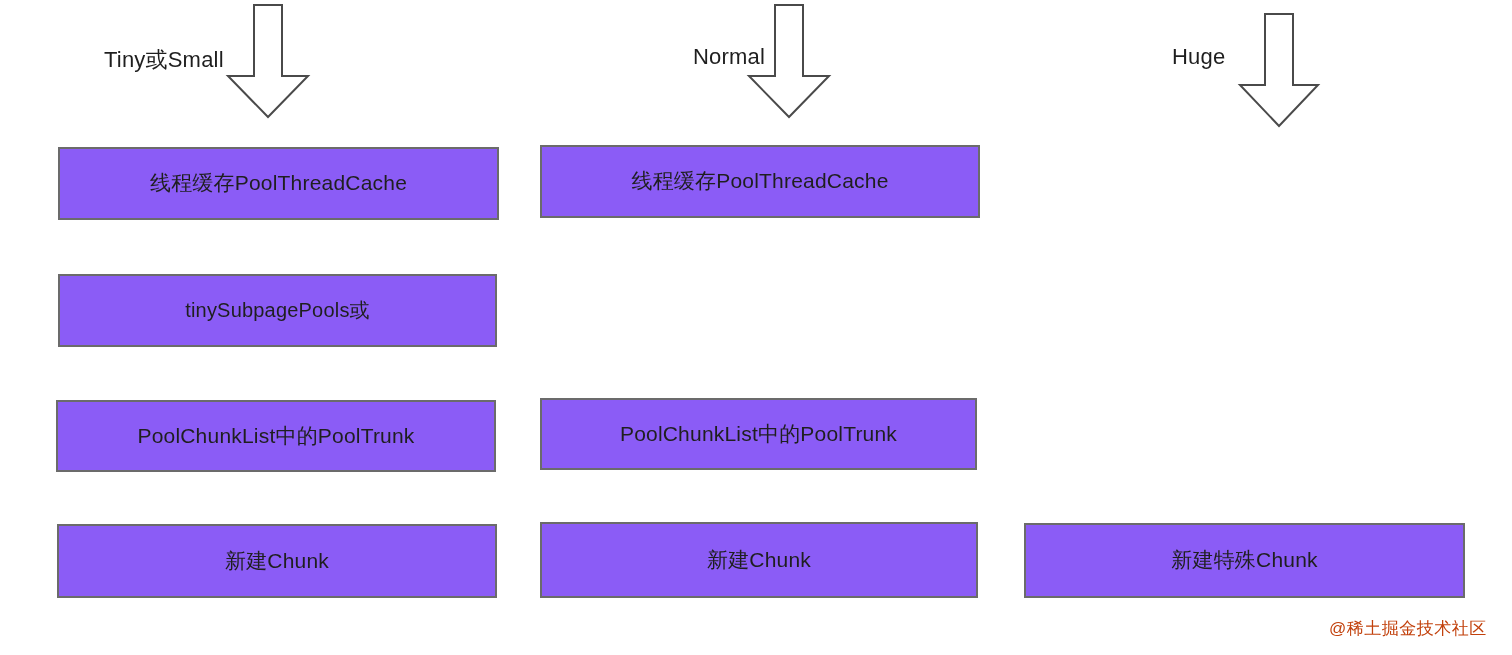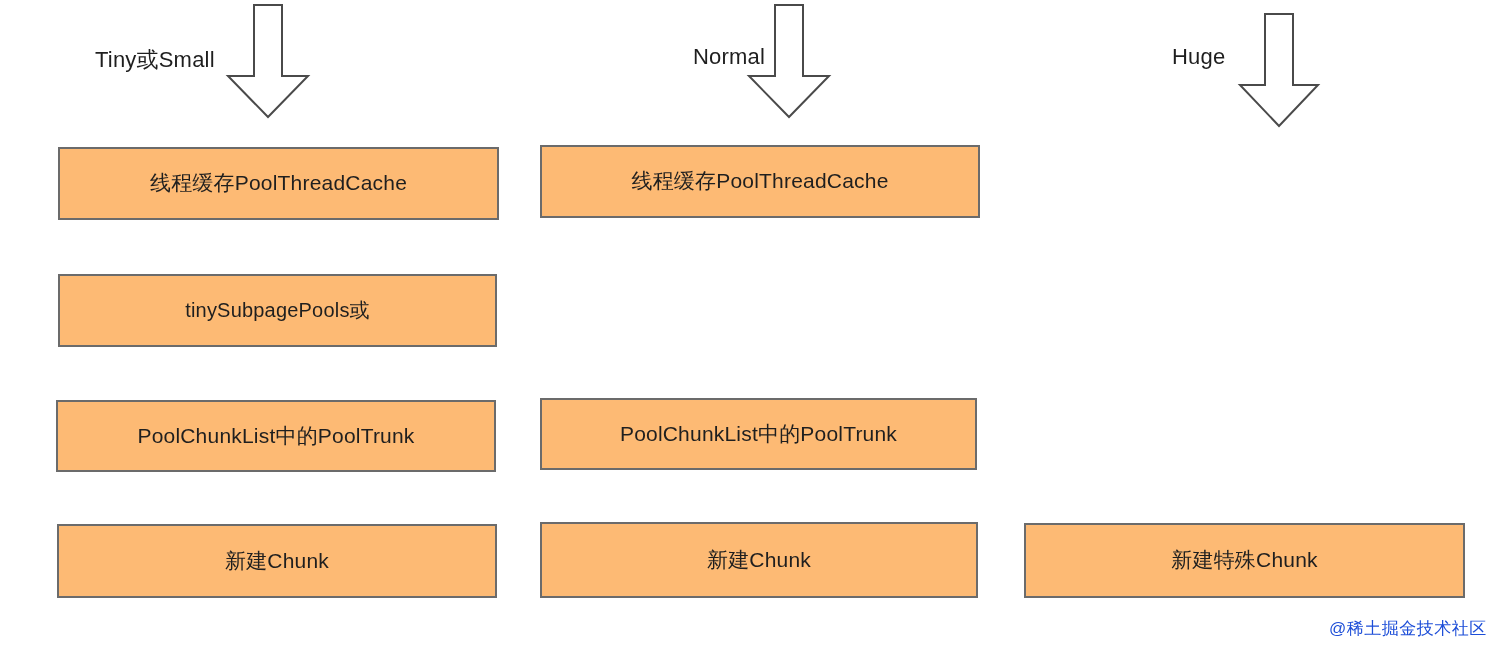--- a/index.html
+++ b/index.html
@@ -15,21 +15,21 @@
     position: relative;
     width: 1512px;
     height: 655px;
     background: #ffffff;
     overflow: hidden;
   }
   .node-box {
     position: absolute;
     box-sizing: border-box;
     border: 2px solid #6b6b6b;
-    background: #fdba74;
+    background: #8b5cf6;
     display: flex;
     align-items: center;
     justify-content: center;
     text-align: center;
     font-size: 21px;
     line-height: 1.35;
     color: #1f1f1f;
     letter-spacing: 0.2px;
     padding: 2px 8px;
   }
@@ -47,31 +47,31 @@
   .arrow {
     position: absolute;
   }
   .arrow svg {
     display: block;
     overflow: visible;
   }
   .watermark {
     position: absolute;
     font-size: 17px;
-    color: #1d4ed8;
+    color: #c2410c;
     white-space: nowrap;
     letter-spacing: 0.5px;
   }
 </style>
 </head>
 <body>
 
 <div id="canvas">
 
-  <div class="flow-label" style="left:95px; top:45px;text-align:center;">Tiny或Small</div>
+  <div class="flow-label" style="left:104px; top:45px;text-align:center;">Tiny或Small</div>
 
   <div class="arrow" style="left:227px; top:4px;">
     <svg width="82" height="114" viewBox="0 0 82 114">
       <polygon points="27,1 55,1 55,72 81,72 41,113 1,72 27,72" fill="#ffffff" stroke="#4a4a4a" stroke-width="2" stroke-linejoin="miter"></polygon>
     </svg>
   </div>
 
   <div class="node-box" style="left:58px; top:147px; width:441px; height:73px;">
     <span>线程缓存PoolThreadCache</span>
   </div>

